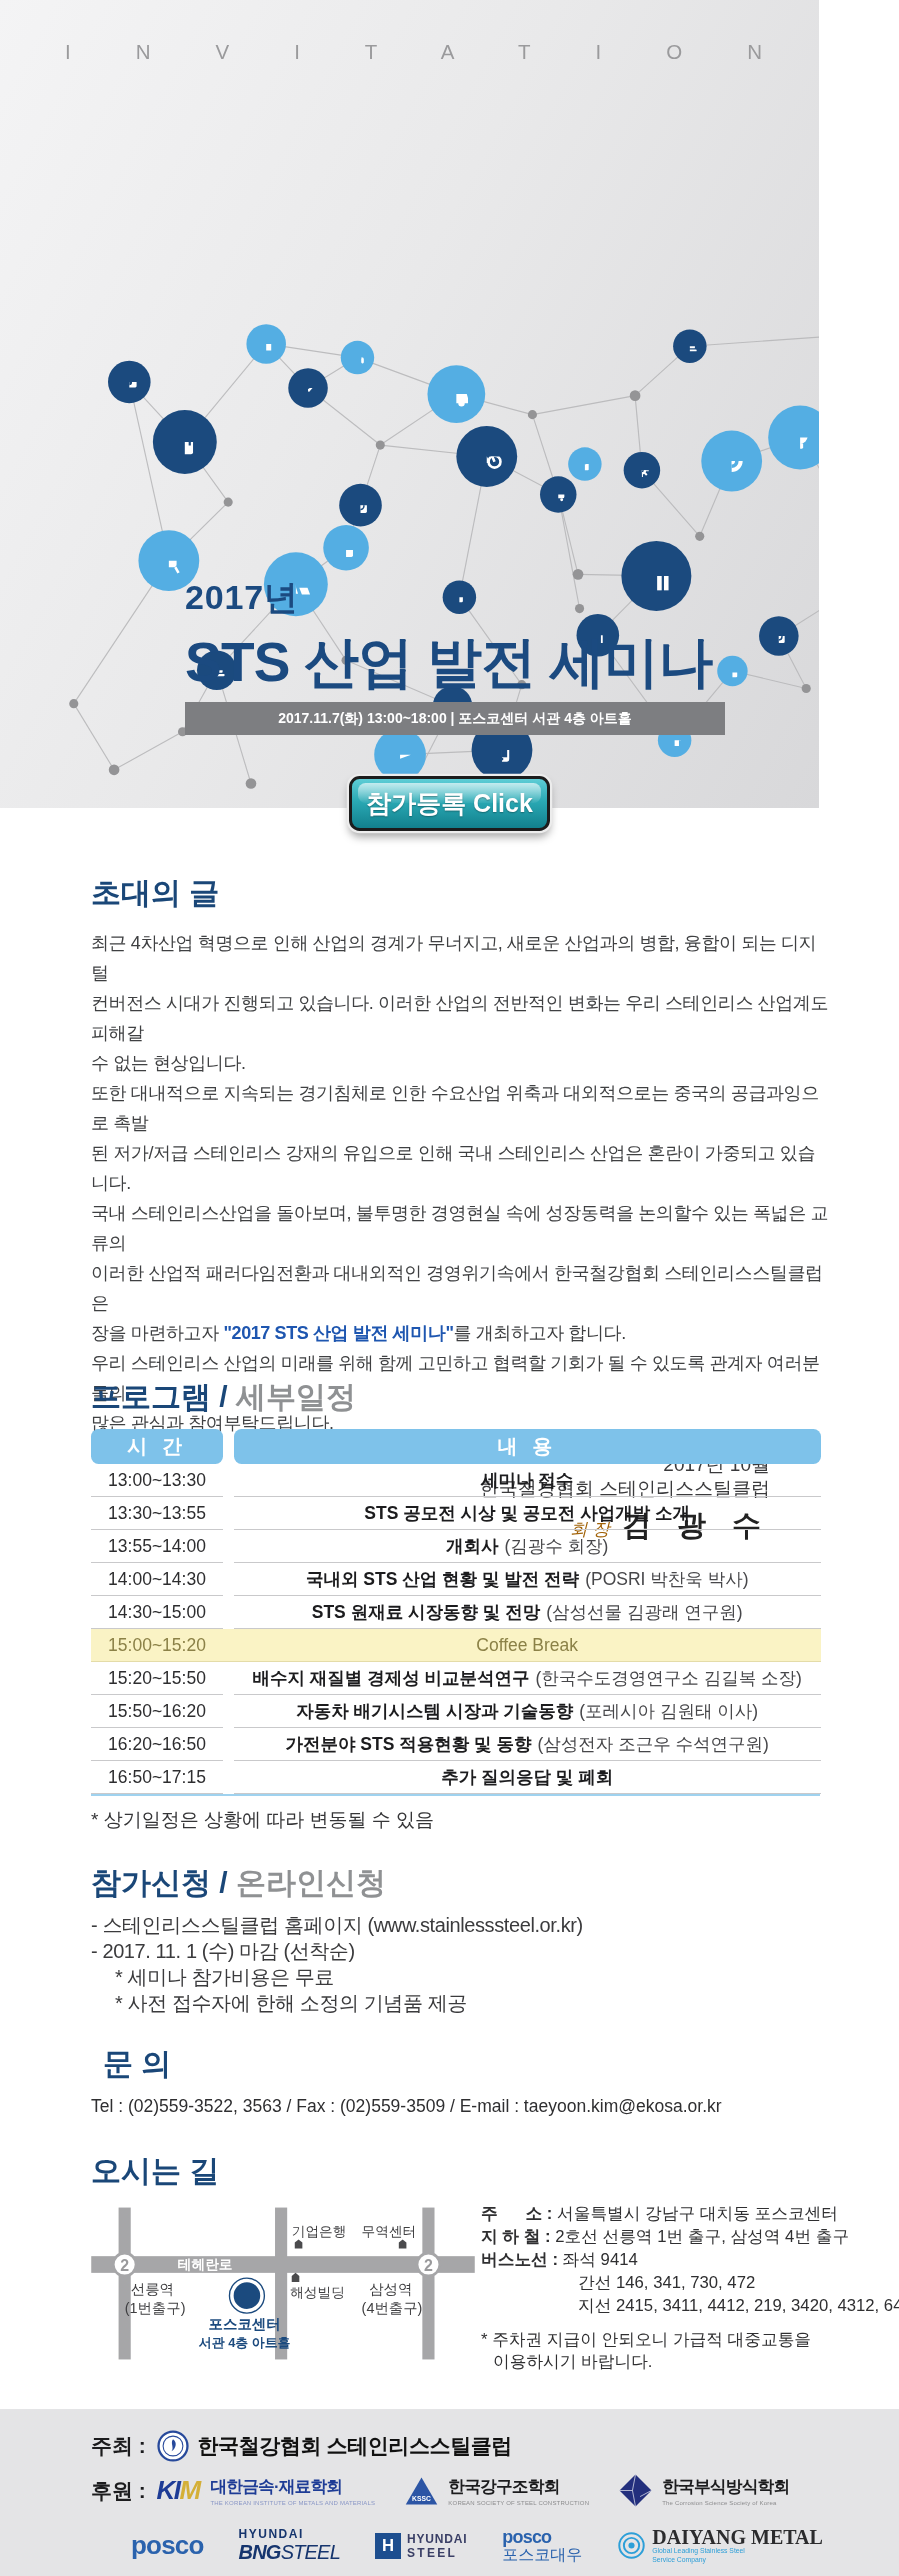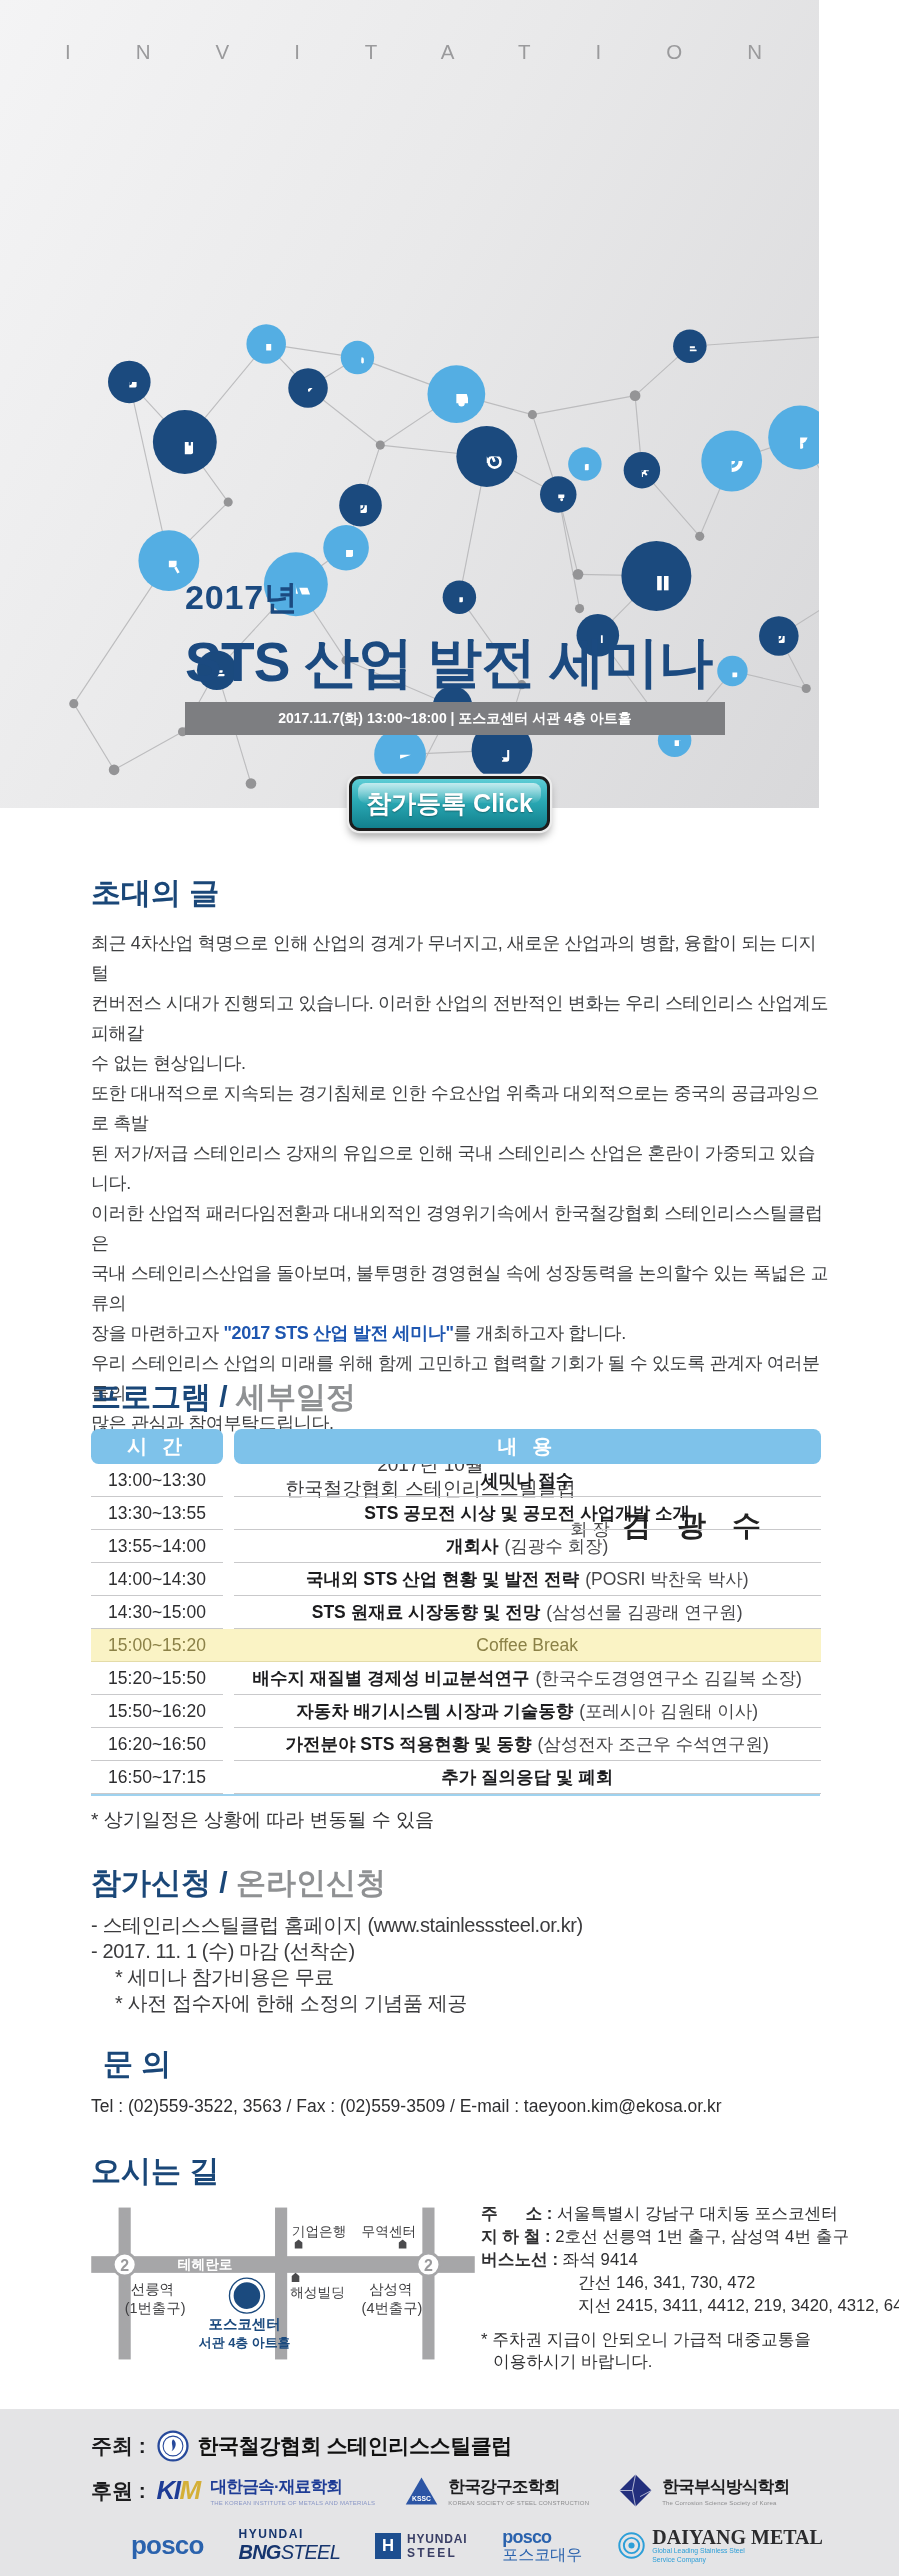--- a/index.html
+++ b/index.html
@@ -32,23 +32,23 @@
   
   .sec{position:absolute;left:91px;width:738px;}
   .h2{font-size:30px;font-weight:bold;color:#1a4778;margin:0;line-height:35px;}
   .h2 .sub{color:#8f9193;}
 
   #invite{top:875px;}
   #invite .h2{margin-bottom:18px;}
   .para{font-size:18px;letter-spacing:-0.4px;line-height:30px;color:#3f4042;}
   .hl{color:#1e56b0;font-weight:bold;}
   .sign{margin-top:15px;text-align:right;padding-right:59px;color:#3a3a3c;}
-  .sign-date,.sign-org{font-size:19px;line-height:24px;text-align:center;}
+  .sign-date,.sign-org{font-size:19px;line-height:24px;}
   .sign-name-row{font-size:19px;margin-top:4.6px;}
-  .sign-role{font-size:17.5px;color:#404040;margin-right:12px;}
+  .sign-role{font-size:17.5px;color:#a16207;margin-right:12px;font-style:italic;}
   .sign-name{font-size:29px;font-weight:bold;letter-spacing:9px;color:#222;}
 
   #program{top:1379px;}
   #program .h2{margin-bottom:15px;}
   .tbl{width:729px;}
   .thead{display:grid;grid-template-columns:132px 10.7px 587px;height:35px;}
   .th{background:#7ec2ea;color:#fff;font-size:20px;font-weight:bold;border-radius:7.6px;
       display:flex;align-items:center;justify-content:center;letter-spacing:4.6px;}
   .trow{display:grid;grid-template-columns:132px 10.7px 587px;height:33px;}
   .td{display:flex;align-items:center;justify-content:center;font-size:17.5px;color:#2d2d2f;
@@ -461,22 +461,22 @@
   </button>
 
   <section class="sec" id="invite">
     <h2 class="h2">초대의 글</h2>
     <div class="para">
       <div>최근 4차산업 혁명으로 인해 산업의 경계가 무너지고, 새로운 산업과의 병합, 융합이 되는 디지털</div>
       <div>컨버전스 시대가 진행되고 있습니다. 이러한 산업의 전반적인 변화는 우리 스테인리스 산업계도 피해갈</div>
       <div>수 없는 현상입니다.</div>
       <div>또한 대내적으로 지속되는 경기침체로 인한 수요산업 위축과 대외적으로는 중국의 공급과잉으로 촉발</div>
       <div>된 저가/저급 스테인리스 강재의 유입으로 인해 국내 스테인리스 산업은 혼란이 가중되고 있습니다.</div>
+      <div>국내 스테인리스산업을 돌아보며, 불투명한 경영현실 속에 성장동력을 논의할수 있는 폭넓은 교류의</div>
       <div>이러한 산업적 패러다임전환과 대내외적인 경영위기속에서 한국철강협회 스테인리스스틸클럽은</div>
-      <div>국내 스테인리스산업을 돌아보며, 불투명한 경영현실 속에 성장동력을 논의할수 있는 폭넓은 교류의</div>
       <div><span>장을 마련하고자 </span><span class="hl">"2017 STS 산업 발전 세미나"</span><span>를 개최하고자 합니다.</span></div>
       <div>우리 스테인리스 산업의 미래를 위해 함께 고민하고 협력할 기회가 될 수 있도록 관계자 여러분들의</div>
       <div>많은 관심과 참여부탁드립니다.</div>
     </div>
     <div class="sign">
       <div class="sign-date">2017년 10월</div>
       <div class="sign-org">한국철강협회 스테인리스스틸클럽</div>
       <div class="sign-name-row">
         <span class="sign-role">회 장</span><span class="sign-name">김 광 수</span>
       </div>

